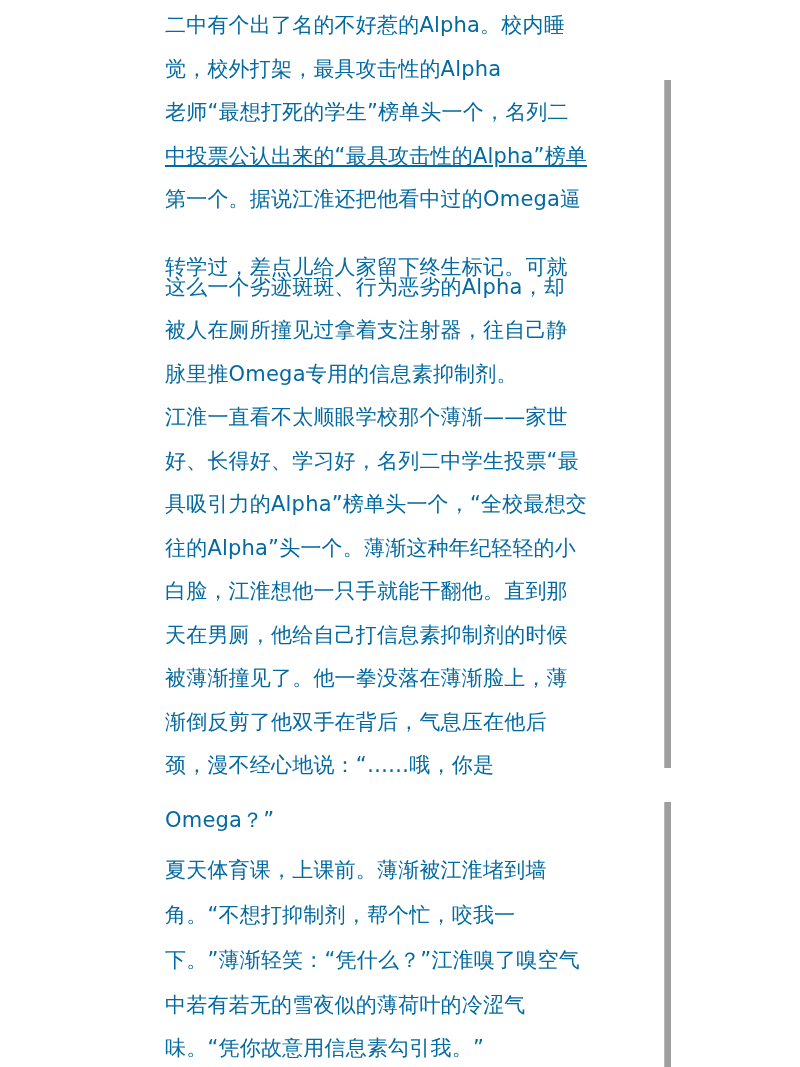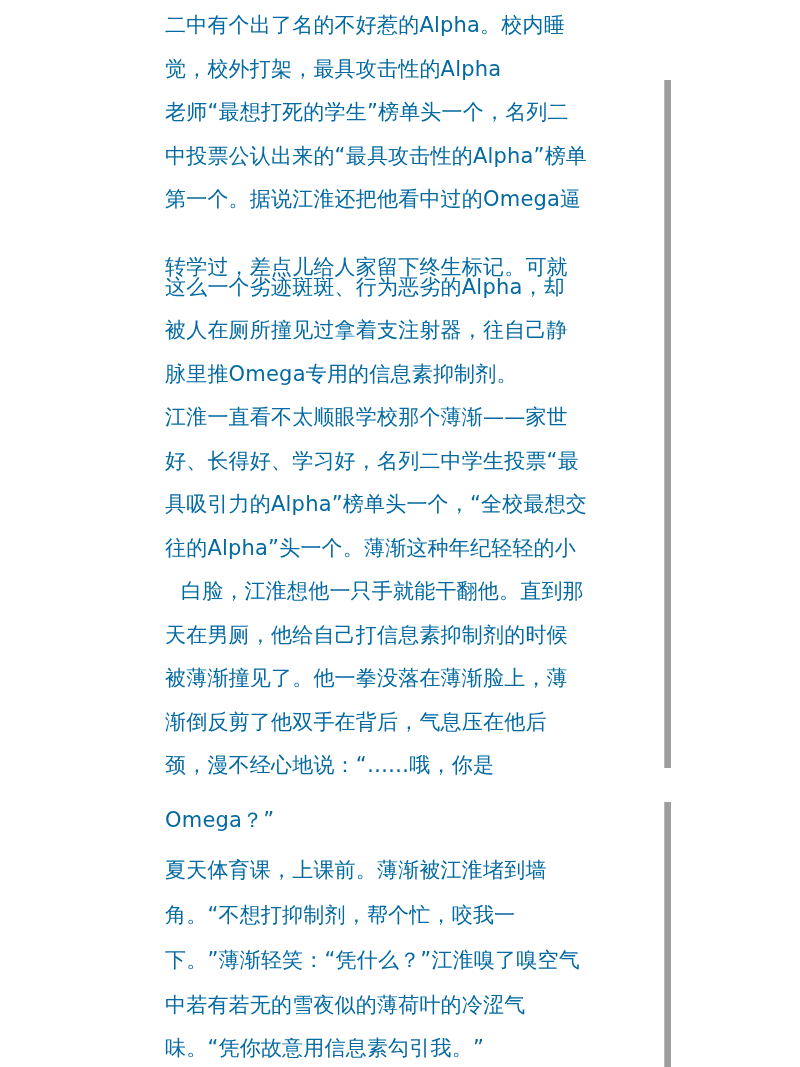--- a/index.html
+++ b/index.html
@@ -54,31 +54,31 @@
     .seg-2 { top: 802px; height: 265px; }
   </style>
 </head>
 <body>
 
 <div class="page">
   <div class="text-column">
     <div class="line" style="top: 10px;">二中有个出了名的不好惹的Alpha。校内睡</div>
     <div class="line" style="top: 54px;">觉，校外打架，最具攻击性的Alpha</div>
     <div class="line" style="top: 97px;">老师“最想打死的学生”榜单头一个，名列二</div>
-    <div class="line" style="top: 141px;">中投票公认出来的“最具攻击性的Alpha”榜单</div>
+    <div class="line" style="top: 141px; text-decoration: underline;">中投票公认出来的“最具攻击性的Alpha”榜单</div>
     <div class="line" style="top: 184px;">第一个。据说江淮还把他看中过的Omega逼</div>
     <div class="line" style="top: 228px; margin-top: 24px;">转学过，差点儿给人家留下终生标记。可就</div>
     <div class="line" style="top: 272px;">这么一个劣迹斑斑、行为恶劣的Alpha，却</div>
     <div class="line" style="top: 315px;">被人在厕所撞见过拿着支注射器，往自己静</div>
     <div class="line" style="top: 359px;">脉里推Omega专用的信息素抑制剂。</div>
     <div class="line" style="top: 402px;">江淮一直看不太顺眼学校那个薄渐——家世</div>
     <div class="line" style="top: 446px;">好、长得好、学习好，名列二中学生投票“最</div>
     <div class="line" style="top: 489px;">具吸引力的Alpha”榜单头一个，“全校最想交</div>
     <div class="line" style="top: 533px;">往的Alpha”头一个。薄渐这种年纪轻轻的小</div>
-    <div class="line" style="top: 576px; margin-left: 16px;">白脸，江淮想他一只手就能干翻他。直到那</div>
+    <div class="line" style="top: 576px;">白脸，江淮想他一只手就能干翻他。直到那</div>
     <div class="line" style="top: 620px;">天在男厕，他给自己打信息素抑制剂的时候</div>
     <div class="line" style="top: 663px;">被薄渐撞见了。他一拳没落在薄渐脸上，薄</div>
     <div class="line" style="top: 707px;">渐倒反剪了他双手在背后，气息压在他后</div>
     <div class="line" style="top: 750px;">颈，漫不经心地说：“……哦，你是</div>
     <div class="line" style="top: 805px;">Omega？”</div>
     <div class="line" style="top: 855px; text-align: right;">夏天体育课，上课前。薄渐被江淮堵到墙</div>
     <div class="line" style="top: 900px;">角。“不想打抑制剂，帮个忙，咬我一</div>
     <div class="line" style="top: 945px;">下。”薄渐轻笑：“凭什么？”江淮嗅了嗅空气</div>
     <div class="line" style="top: 990px;">中若有若无的雪夜似的薄荷叶的冷涩气</div>
     <div class="line" style="top: 1033px;">味。“凭你故意用信息素勾引我。”</div>

